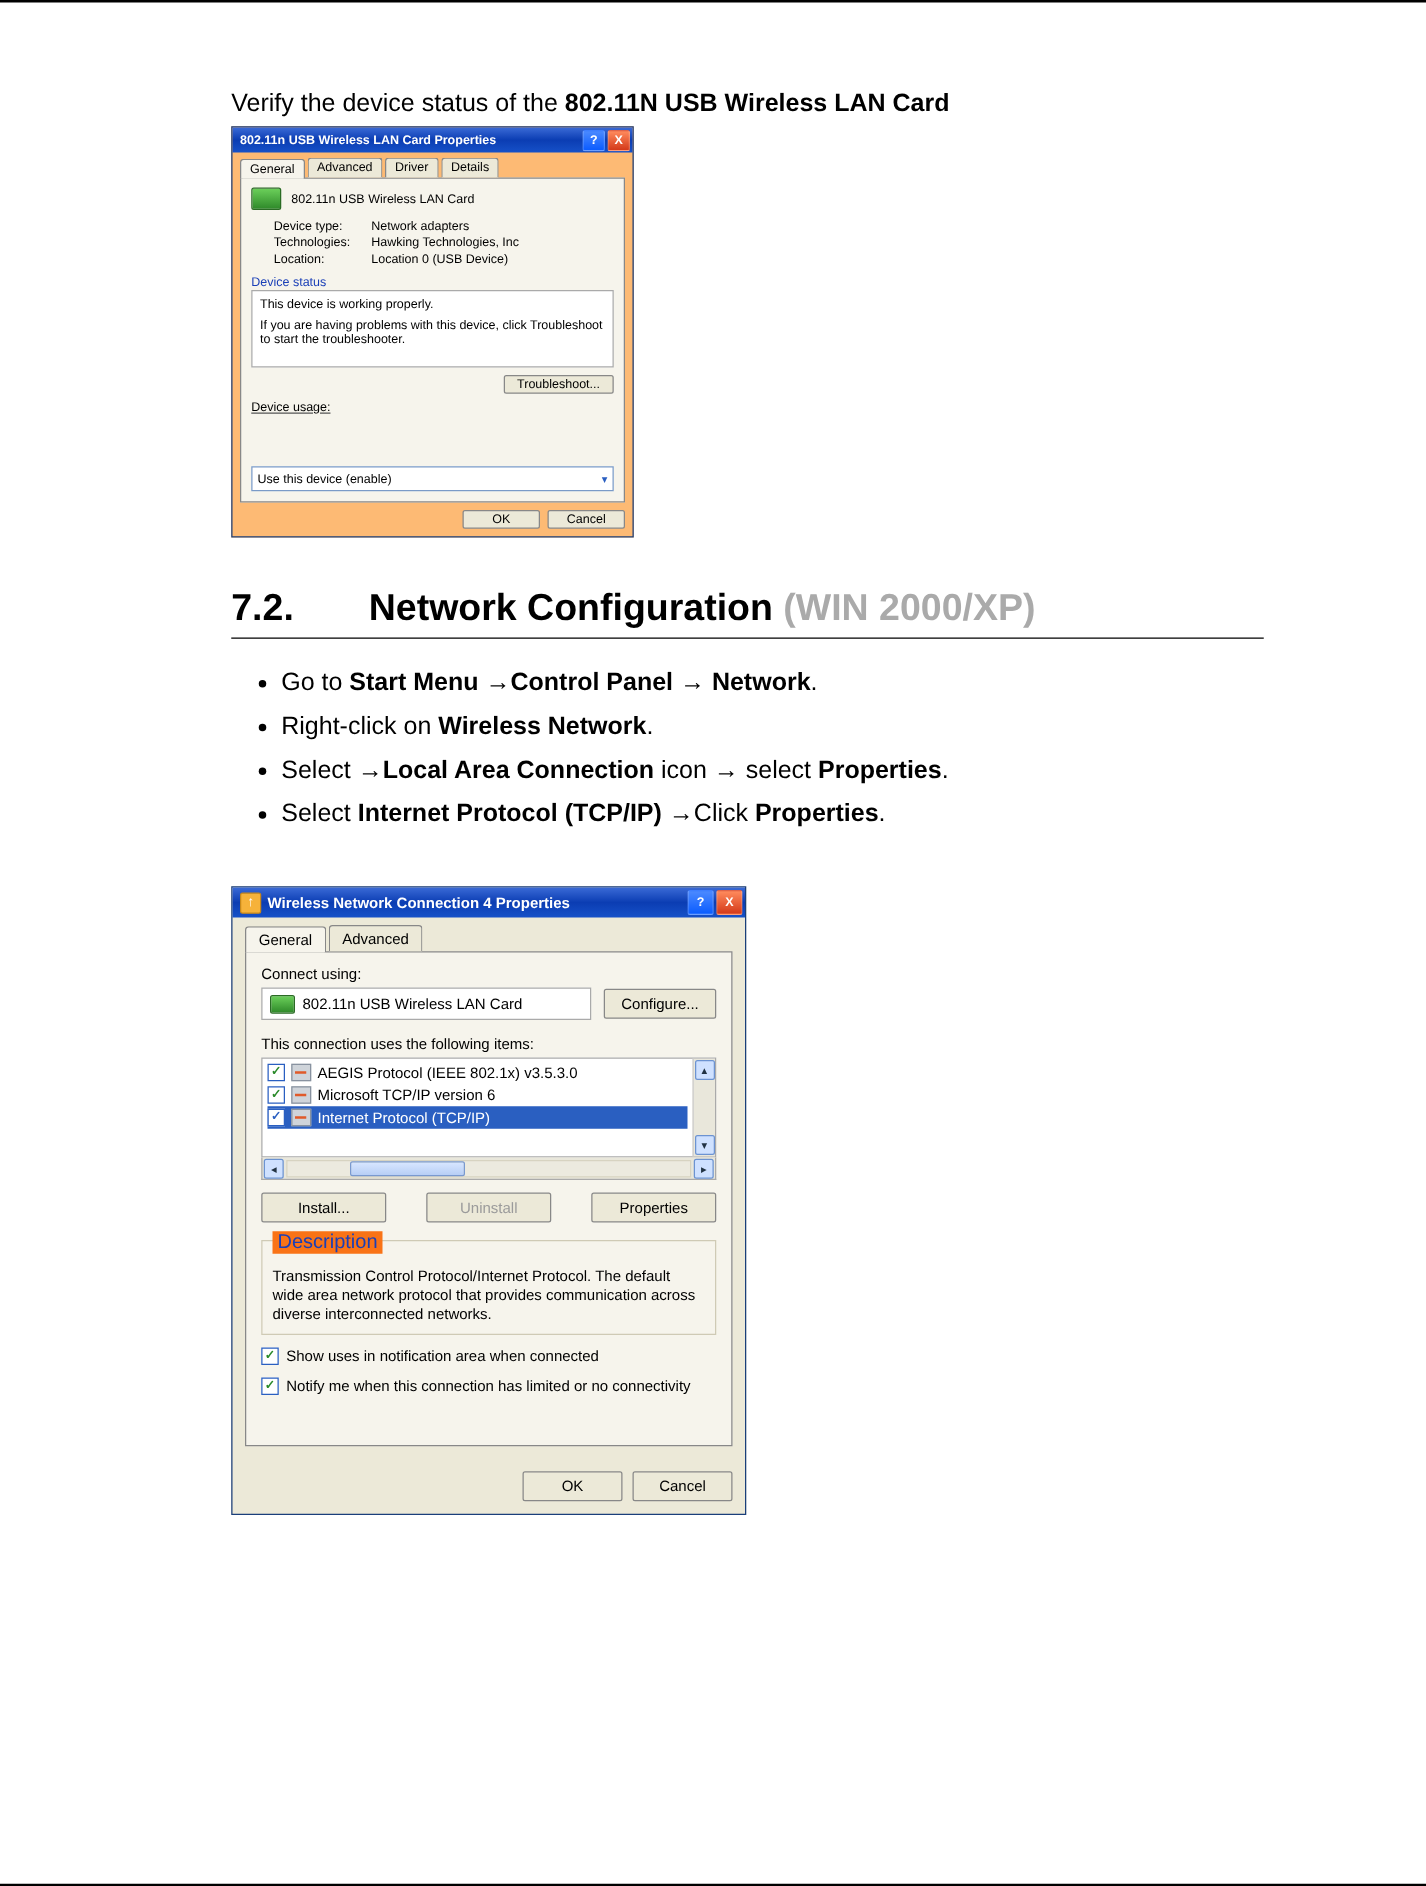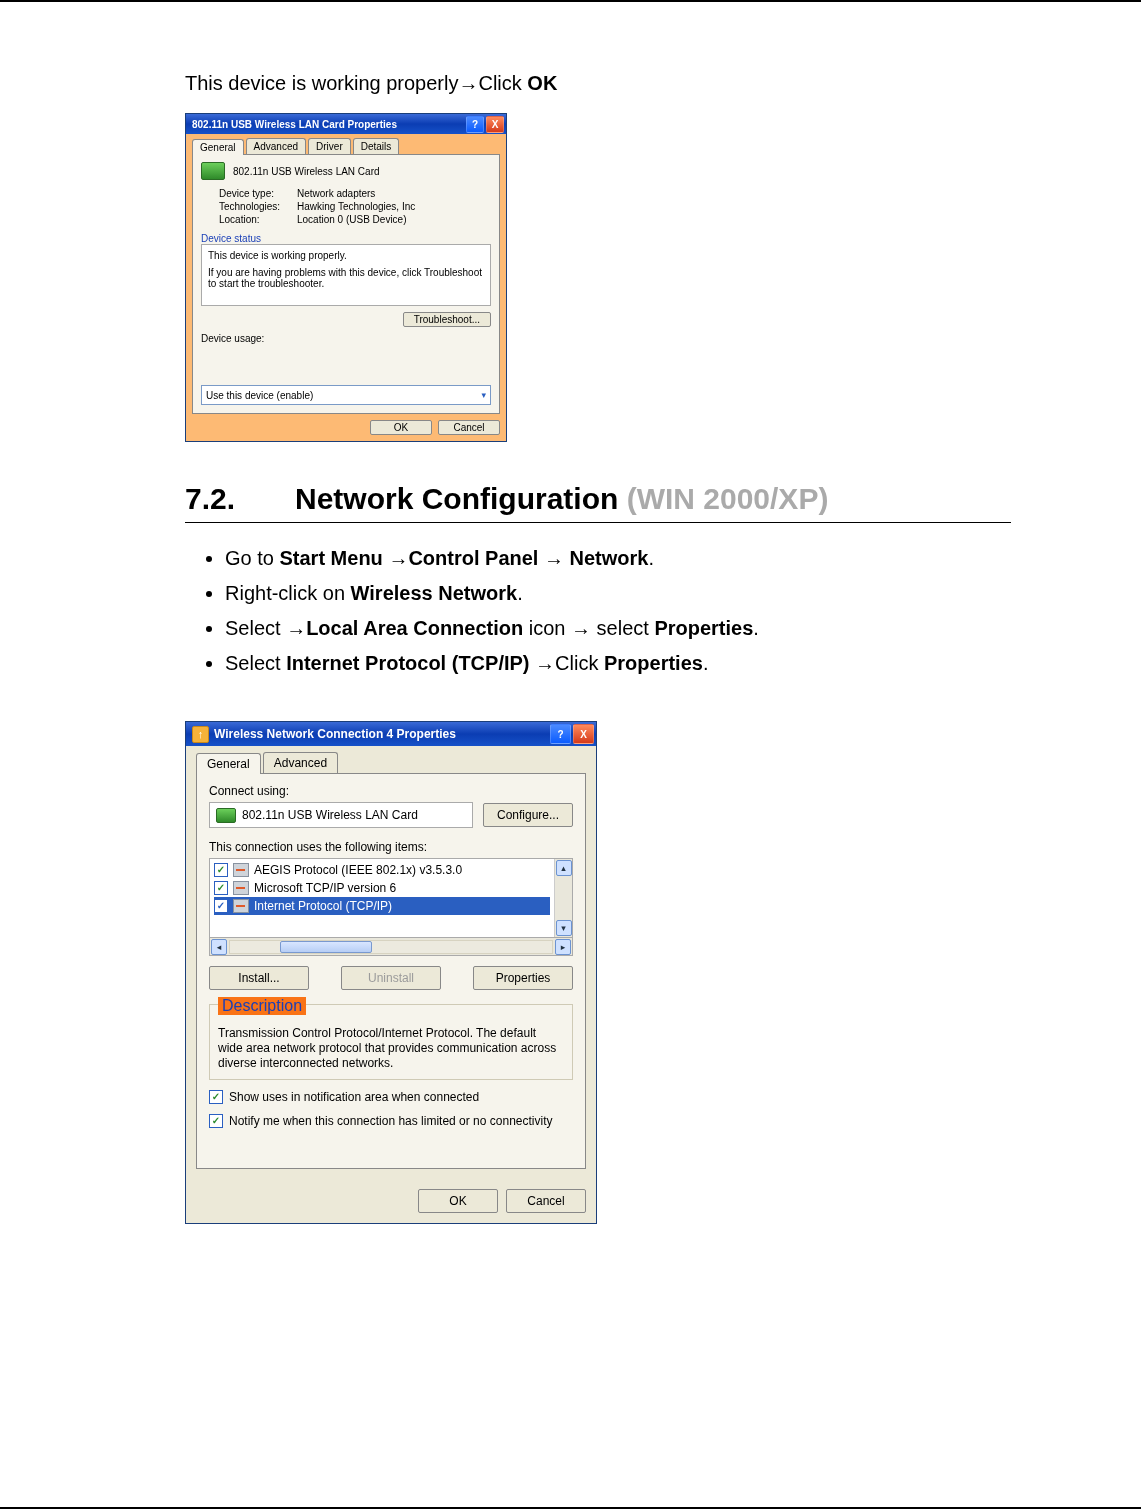--- a/index.html
+++ b/index.html
@@ -189,22 +189,22 @@
     border-top: 1px solid #000; text-align: right; padding-top: 4px;
     font-size: 18px;
   }
 </style>
 </head>
 <body>
 
 <div class="page">
   <div class="content">
 
-    <div class="intro-line2">
-      <span>This device is working properly</span><span class="arrow">→</span><span>Click </span><span class="bold">OK</span>
+    <div class="intro-line1">
+      <span>Verify the device status of the </span><span class="bold">802.11N USB Wireless LAN Card</span>
     </div>
 
     <div class="dlg1">
       <div class="titlebar">
         <span>802.11n USB Wireless LAN Card Properties</span>
         <span class="spacer"></span>
         <span class="winbtn help">?</span>
         <span class="winbtn close">X</span>
       </div>
       <div class="dlg1-body">
@@ -238,21 +238,21 @@
             <div class="statusbox">
               <div>This device is working properly.</div>
               <div style="height:6px"></div>
               <div>If you are having problems with this device, click Troubleshoot to start the troubleshooter.</div>
             </div>
             <div class="row-right">
               <button class="btn"><span class="underline1" style="text-decoration:none">Troubleshoot...</span></button>
             </div>
           </div>
           <div class="grp">
-            <div style="text-decoration-color:#555;">Device usage:</div>
+            <div style="text-decoration:underline;text-decoration-color:#555;">Device usage:</div>
             <div class="combo">
               <span>Use this device (enable)</span>
               <span class="dd">▾</span>
             </div>
           </div>
         </div>
         <div class="row-right" style="margin-top:6px;">
           <button class="btn" style="width:62px">OK</button>
           <button class="btn" style="width:62px">Cancel</button>
         </div>

